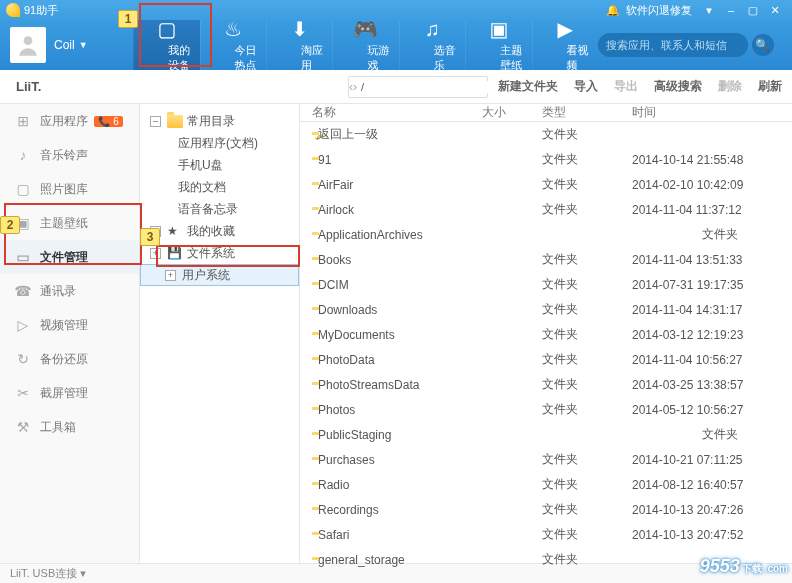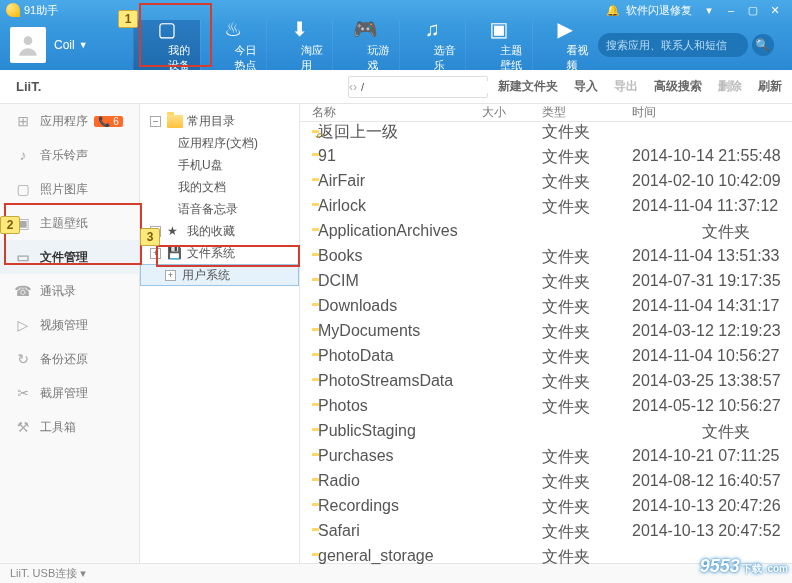--- a/index.html
+++ b/index.html
@@ -60,21 +60,21 @@
 .tree-node .fico { width: 16px; height: 14px; margin-right: 4px; display: inline-flex; align-items: center; }
 .tree-node.selected { background: #e5f1fb; border: 1px solid #9ac5e6; height: 22px; }
 
 
 .files { flex: 1; display: flex; flex-direction: column; }
 .fhead { display: flex; height: 24px; align-items: center; border-bottom: 1px solid #e6e6e6; color: #777; font-size: 12px; }
 .col-name { flex: 1; padding-left: 12px; }
 .col-size { width: 60px; }
 .col-type { width: 90px; }
 .col-time { width: 160px; }
-.frow { display: flex; height: 25px; align-items: flex-start; font-size: 16px; color: #555; cursor: default; }
+.frow { display: flex; height: 25px; align-items: center; font-size: 12px; color: #555; cursor: default; }
 .frow .fico { margin: 0 6px 0 12px; }
 .frow .fname { flex: 1; display: flex; align-items: center; }
 .folder-ico { width: 16px; height: 13px; background: linear-gradient(#ffe08a, #ffc23b); border-radius: 1px; position: relative; }
 .folder-ico::before { content: ""; position: absolute; top: -3px; left: 0; width: 7px; height: 3px; background: #ffd766; border-radius: 1px 1px 0 0; }
 .folder-ico.up::after { content:"↶"; position:absolute; left:3px; top:-2px; font-size:10px; color:#b58b14; }
 
 
 .statusbar { height: 20px; border-top: 1px solid #e6e6e6; background: #f9f9f9; font-size: 11px; color: #888; display: flex; align-items: center; padding-left: 10px; }
 
 

